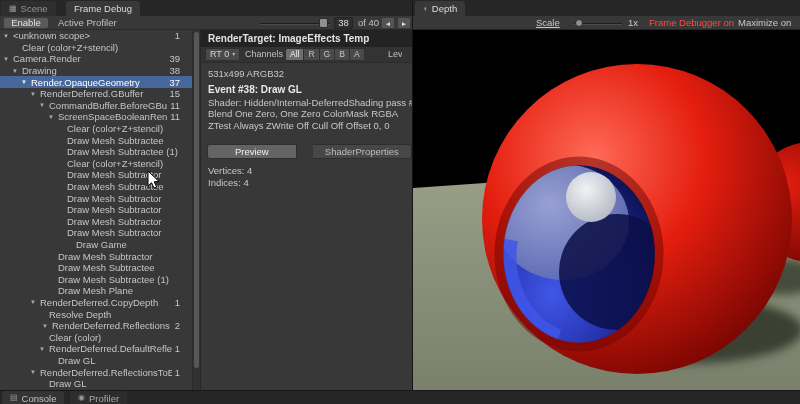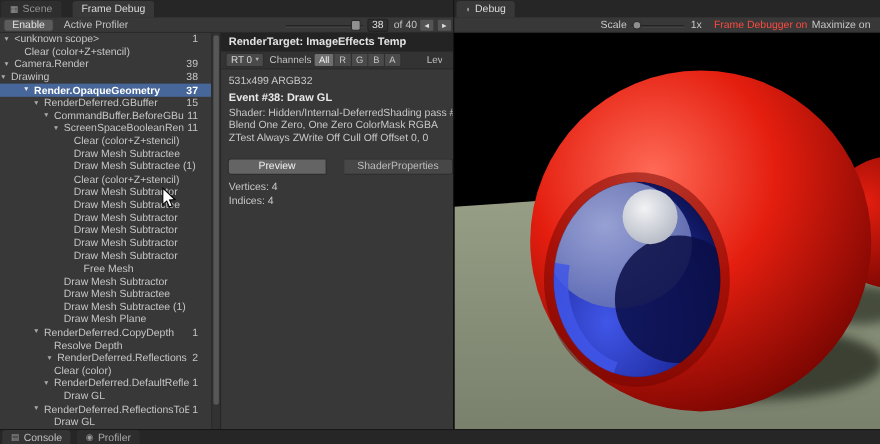--- a/index.html
+++ b/index.html
@@ -29,21 +29,21 @@
      border-radius:2px;color:#dcdcdc;text-align:center;line-height:10px;font-size:9.5px;}
   .of-label{position:absolute;left:358px;top:0;line-height:13px;font-size:9.5px;color:#c2c2c2;}
   .navbtn{position:absolute;top:1px;width:14px;height:12px;background:#545454;border:1px solid #383838;border-radius:2px;
      color:#e0e0e0;font-size:6.5px;text-align:center;line-height:11px;}
   .navbtn.prev{left:381px;} .navbtn.next{left:397px;}
 
   
   .tree{position:absolute;left:0;top:30px;width:192px;height:360px;background:#383838;overflow:hidden;}
   .trow{position:relative;height:11.6px;display:flex;align-items:center;font-size:9.5px;color:#c6c6c6;
      white-space:nowrap;padding-right:12px;}
-  .trow.sel{background:var(--sel);color:#ffffff;font-weight:bold;}
+  .trow.sel{background:var(--sel);color:#ffffff;}
   .fold{width:10px;flex:none;font-size:6px;color:#aaaaaa;text-align:left;}
   .trow.sel .fold{color:#eaeaea;}
   .tlabel{flex:1;overflow:hidden;}
   .tcount{flex:none;margin-left:auto;padding-left:3px;}
   .vscroll{position:absolute;left:192px;top:30px;width:8px;height:360px;background:#323232;border-left:1px solid #2b2b2b;}
   .vthumb{position:absolute;left:1px;top:2px;width:5px;height:336px;background:#575757;border-radius:3px;}
 
   
   .details{position:absolute;left:200px;top:30px;width:212px;height:360px;background:#383838;border-left:1px solid #262626;}
   .d-header{height:17px;background:#232323;color:#e3e3e3;font-weight:bold;font-size:10px;line-height:17px;
@@ -67,21 +67,21 @@
   .d-tabs{display:flex;margin:13px 0 0 6px;}
   .d-tab{height:15px;line-height:14px;text-align:center;font-size:9.5px;border:1px solid #2e2e2e;}
   .d-tab.on{width:92px;background:#646464;color:#f0f0f0;border-radius:3px 0 0 3px;}
   .d-tab:not(.on){width:102px;background:#474747;color:#bdbdbd;border-left-width:0;border-radius:0 3px 3px 0;margin-left:16px;}
   .d-verts{margin-top:6px;}
 
   
   .game-toolbar{position:absolute;left:412px;top:16px;width:388px;height:14px;background:#383838;
      border-bottom:1px solid #252525;border-left:1px solid #151515;overflow:hidden;}
   .gt{position:absolute;top:0;line-height:13px;font-size:9.5px;color:#c8c8c8;white-space:nowrap;display:flex;align-items:center;gap:3px;}
-  .gt.display{left:3px;margin-top:30px;} .gt.aspect{left:60px;margin-top:46px;} .gt.scalelab{left:133px;}
+  .gt.display{left:3px;margin-top:30px;} .gt.aspect{left:60px;margin-top:46px;} .gt.scalelab{left:123px;text-decoration:underline;}
   .gt-slider{position:absolute;left:161px;top:0;width:48px;height:14px;}
   .gt-slider .track{position:absolute;left:0;top:7px;width:48px;height:1px;background:#1e1e1e;box-shadow:0 1px 0 #4c4c4c;}
   .gt-slider .thumb{position:absolute;left:1px;top:3px;width:8px;height:8px;background:#8f8f8f;border:1px solid #2a2a2a;border-radius:50%;}
   .gt.scaleval{left:215px;}
   .gt.fdstatus{left:236px;color:var(--status);}
   .gt.maxim{left:325px;}
   .game-view{position:absolute;left:412px;top:30px;width:388px;height:360px;background:#000;overflow:hidden;border-left:1px solid #151515;}
 
   
   .bottombar{position:absolute;left:0;top:390px;width:800px;height:14px;background:#262626;border-top:1px solid #181818;}
@@ -102,21 +102,21 @@
       <span class="tabicon">▦</span>
       <span>Scene</span>
     </div>
     <div class="tab active" style="left:66px;">
       <span>Frame Debug</span>
     </div>
   </div>
   <div class="strip gamestrip">
     <div class="tab active" style="left:2px;">
       <span class="tabicon">◖</span>
-      <span>Debug</span>
+      <span>Depth</span>
     </div>
   </div>
 
   <div class="fd-toolbar">
     <div class="enable-btn">Enable</div>
     <div class="ap-label">Active Profiler</div>
     <div class="fslider">
       <div class="track"></div>
       <div class="thumb"></div>
     </div>
@@ -134,21 +134,21 @@
       </div>
       <div class="trow" style="padding-left: 12px;">
         <span class="fold"></span>
         <span class="tlabel">Clear (color+Z+stencil)</span>
       </div>
       <div class="trow" style="padding-left: 3px;">
         <span class="fold">▼</span>
         <span class="tlabel">Camera.Render</span>
         <span class="tcount">39</span>
       </div>
-      <div class="trow" style="">
+      <div class="trow" style="padding-left: 12px;">
         <span class="fold">▼</span>
         <span class="tlabel">Drawing</span>
         <span class="tcount">38</span>
       </div>
       <div class="trow sel" style="padding-left: 21px;">
         <span class="fold">▼</span>
         <span class="tlabel">Render.OpaqueGeometry</span>
         <span class="tcount">37</span>
       </div>
       <div class="trow" style="padding-left: 30px;">
@@ -201,21 +201,21 @@
       <div class="trow" style="padding-left: 57px;">
         <span class="fold"></span>
         <span class="tlabel">Draw Mesh Subtractor</span>
       </div>
       <div class="trow" style="padding-left: 57px;">
         <span class="fold"></span>
         <span class="tlabel">Draw Mesh Subtractor</span>
       </div>
       <div class="trow" style="padding-left: 66px;">
         <span class="fold"></span>
-        <span class="tlabel">Free Mesh</span>
+        <span class="tlabel">Draw Game</span>
       </div>
       <div class="trow" style="padding-left: 48px;">
         <span class="fold"></span>
         <span class="tlabel">Draw Mesh Subtractor</span>
       </div>
       <div class="trow" style="padding-left: 48px;">
         <span class="fold"></span>
         <span class="tlabel">Draw Mesh Subtractee</span>
       </div>
       <div class="trow" style="padding-left: 48px;">

